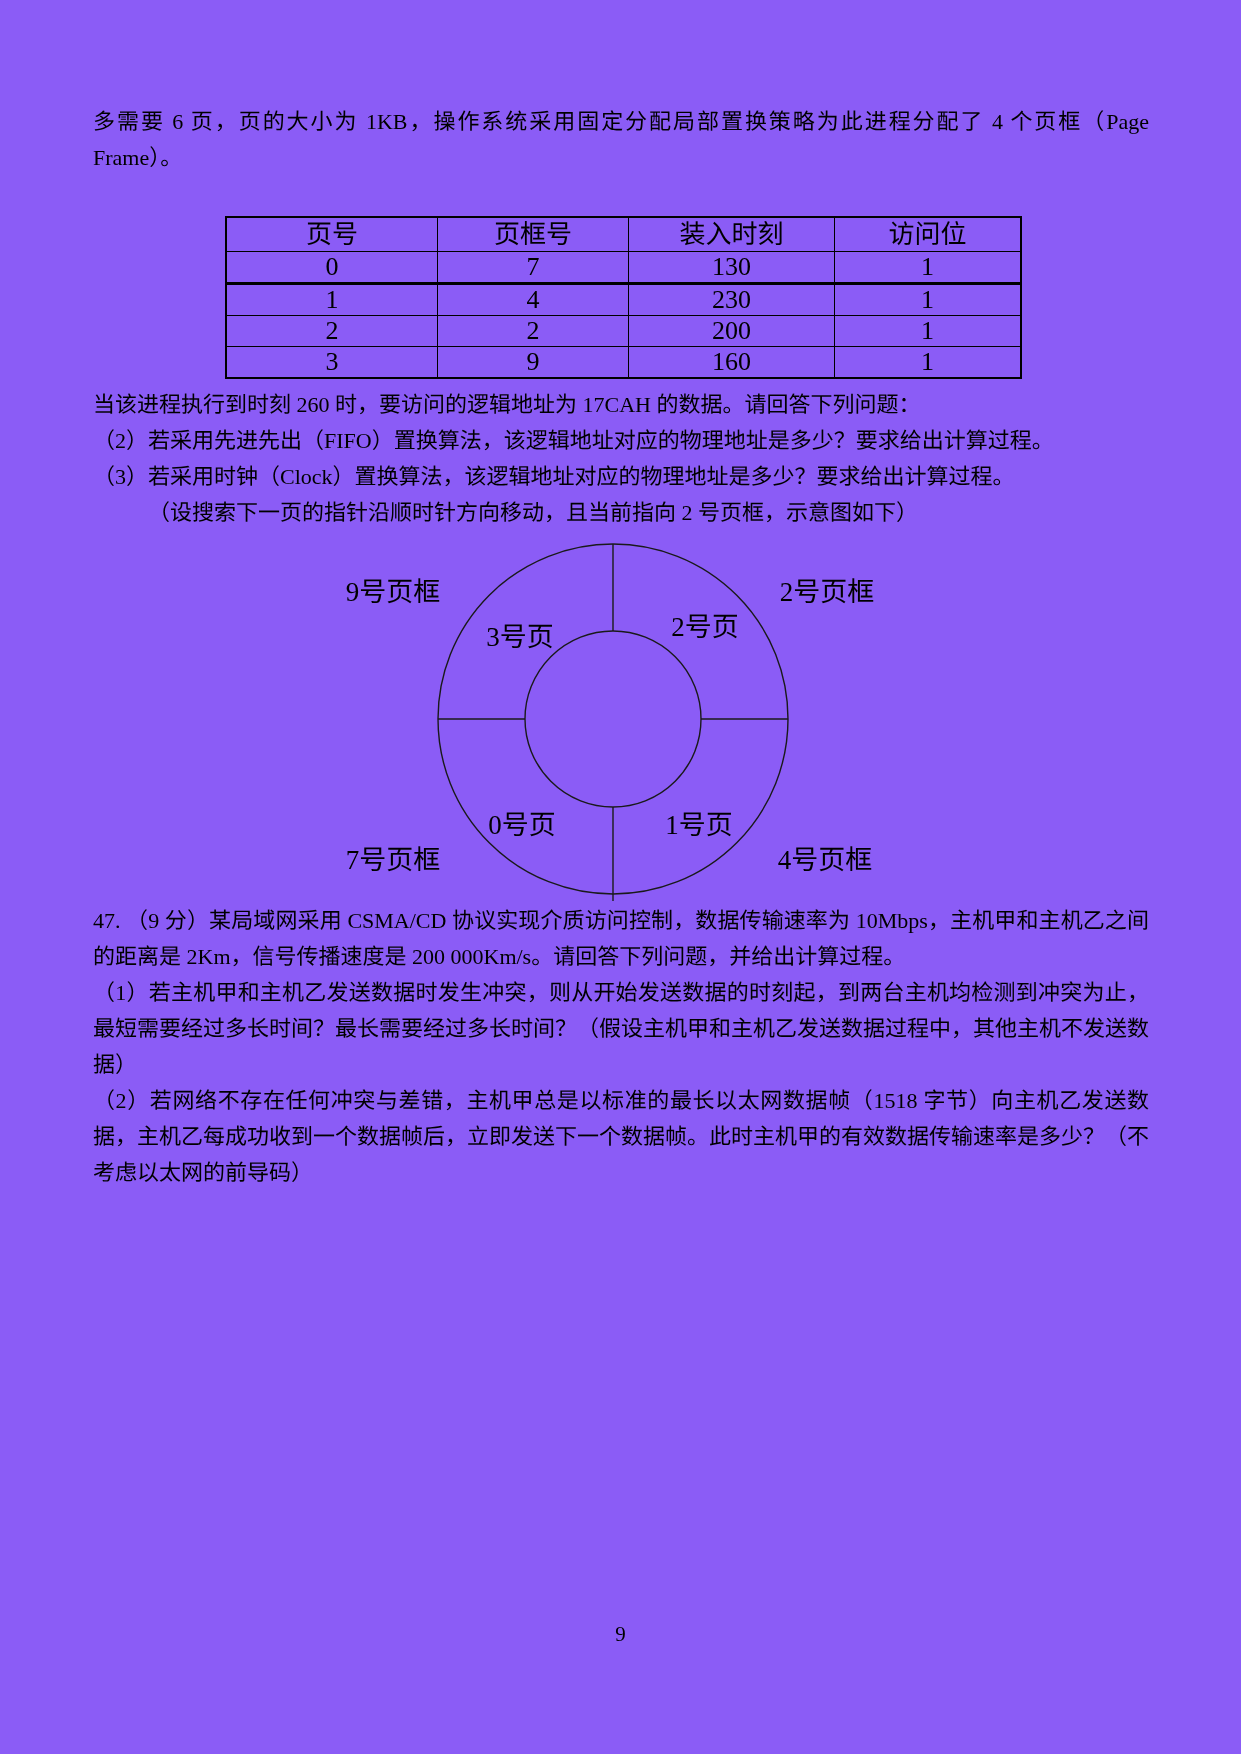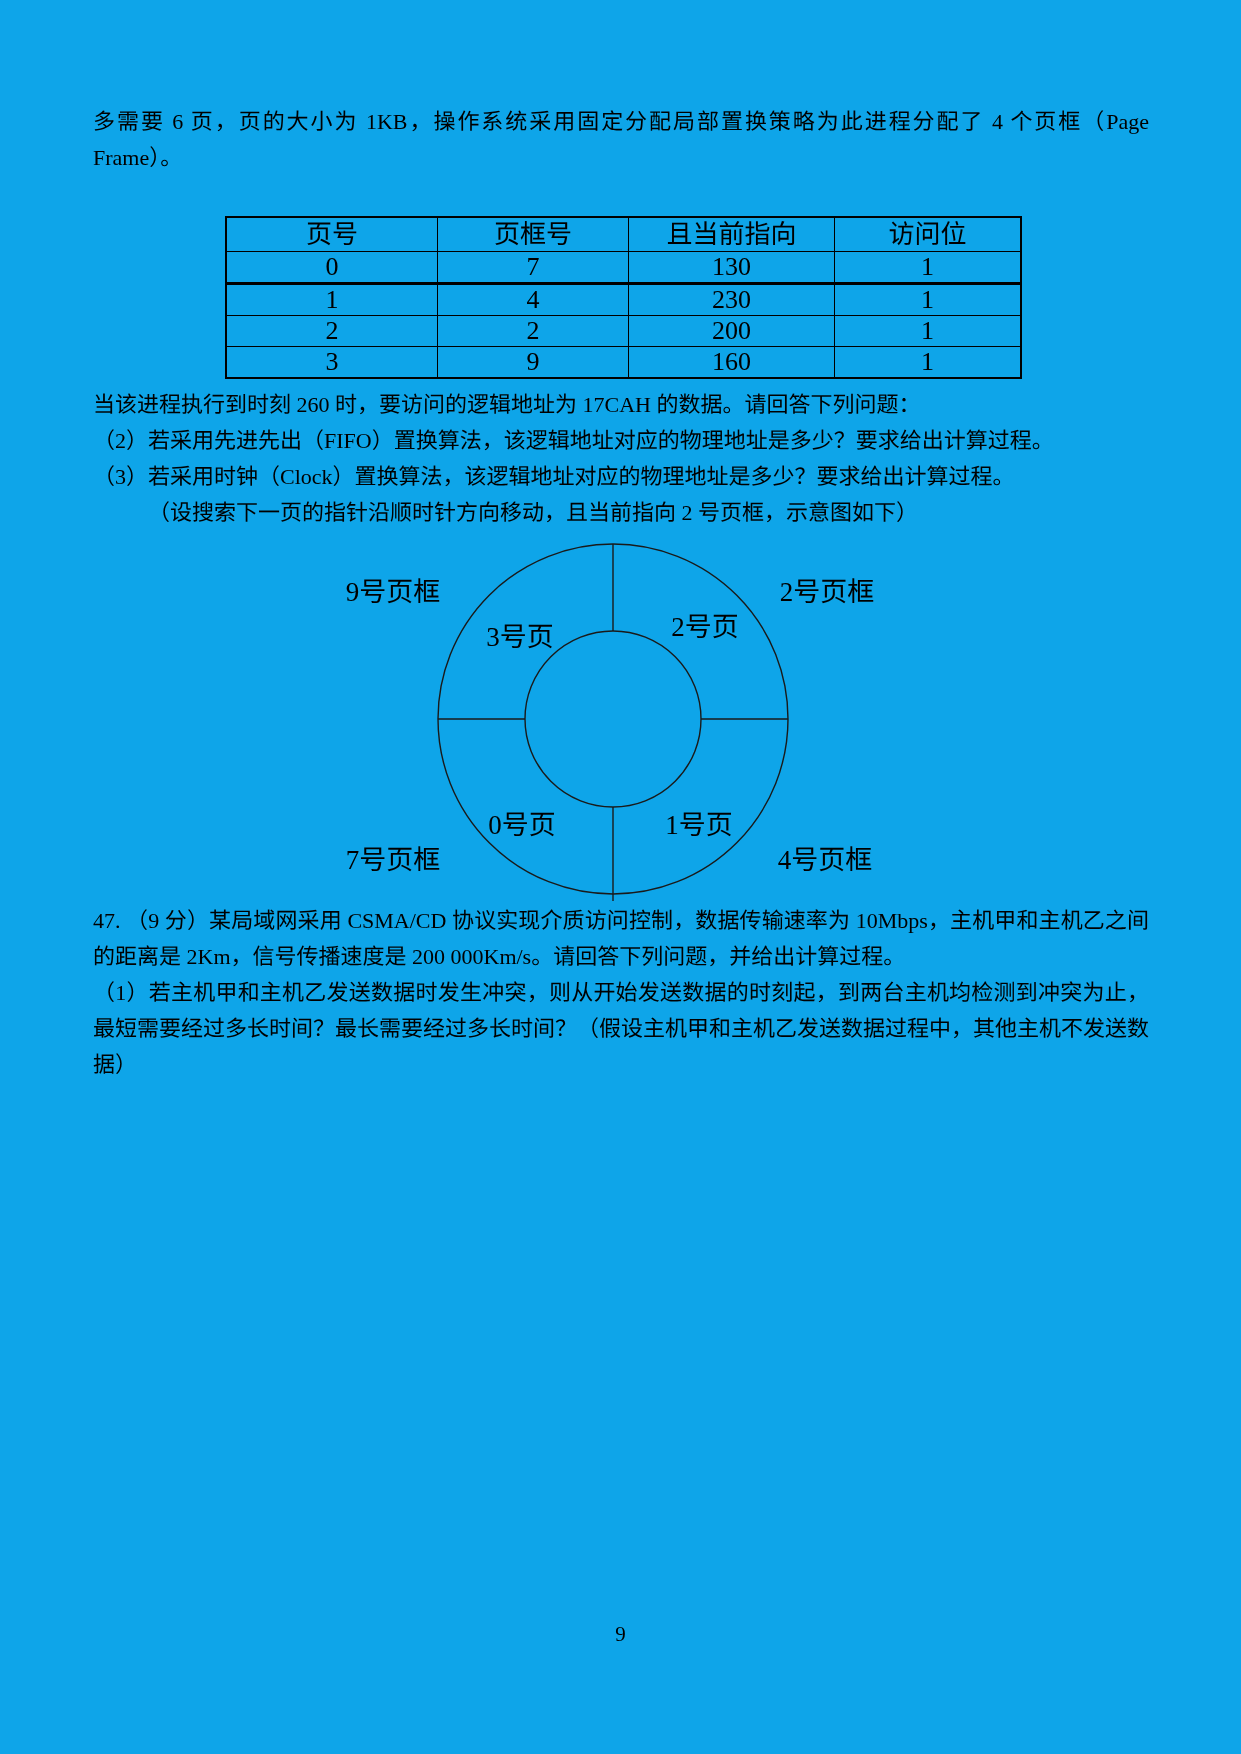--- a/index.html
+++ b/index.html
@@ -1,21 +1,21 @@
 <!DOCTYPE html>
 <html lang="zh-CN"><head>
 <meta charset="utf-8">
 <style>
   html, body { margin: 0; padding: 0; background: #e8e8e8; }
   .page {
     position: relative;
     width: 1241px;
     height: 1754px;
     margin: 0 auto;
-    background: #0ea5e9;
+    background: #8b5cf6;
     color: #000000;
     font-family: "Liberation Serif", "DejaVu Serif", serif;
     overflow: hidden;
   }
   .content {
     padding: 104px 92px 0 93px;
     font-size: 22px;
     line-height: 36px;
     text-align: justify;
   }
@@ -80,21 +80,21 @@
 <div class="page">
   <div class="content">
 
     <p>多需要 6 页，页的大小为 1KB，操作系统采用固定分配局部置换策略为此进程分配了 4 个页框（Page Frame）。</p>
 
     <table class="page-table">
       <tbody>
         <tr class="header-row">
           <td class="col-0">页号</td>
           <td class="col-1">页框号</td>
-          <td class="col-2">且当前指向</td>
+          <td class="col-2">装入时刻</td>
           <td class="col-3">访问位</td>
         </tr>
         <tr class="thick-bottom">
           <td>0</td>
           <td>7</td>
           <td>130</td>
           <td>1</td>
         </tr>
         <tr>
           <td>1</td>
@@ -136,17 +136,18 @@
       <text x="824" y="918">4号页框</text>
 
       <text x="519" y="695">3号页</text>
       <text x="704" y="685">2号页</text>
       <text x="521" y="883">0号页</text>
       <text x="698" y="883">1号页</text>
     </svg>
 
     <p>47. （9 分）某局域网采用 CSMA/CD 协议实现介质访问控制，数据传输速率为 10Mbps，主机甲和主机乙之间的距离是 2Km，信号传播速度是 200 000Km/s。请回答下列问题，并给出计算过程。</p>
     <p>（1）若主机甲和主机乙发送数据时发生冲突，则从开始发送数据的时刻起，到两台主机均检测到冲突为止，最短需要经过多长时间？最长需要经过多长时间？（假设主机甲和主机乙发送数据过程中，其他主机不发送数据）</p>
+    <p>（2）若网络不存在任何冲突与差错，主机甲总是以标准的最长以太网数据帧（1518 字节）向主机乙发送数据，主机乙每成功收到一个数据帧后，立即发送下一个数据帧。此时主机甲的有效数据传输速率是多少？（不考虑以太网的前导码）</p>
 
   </div>
 
   <div class="page-footer">9</div>
 </div>
 
 </body></html>

